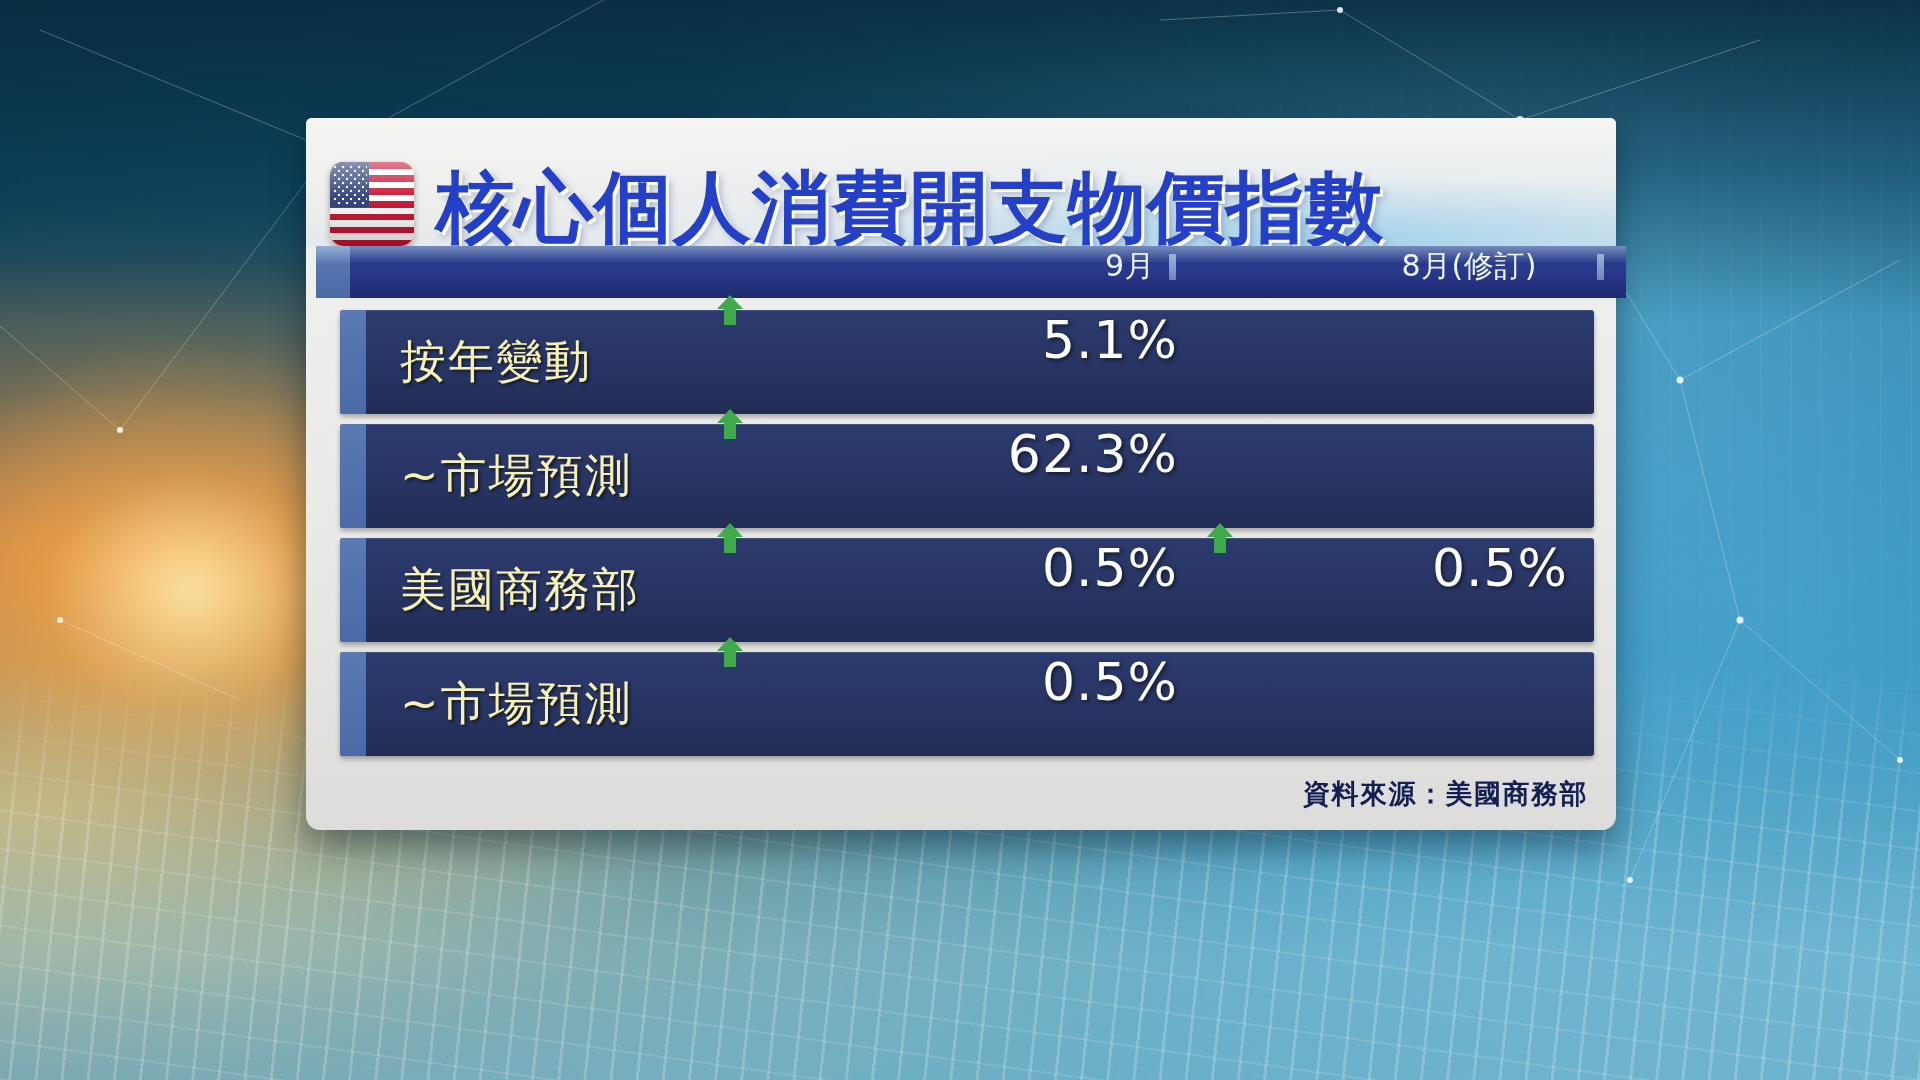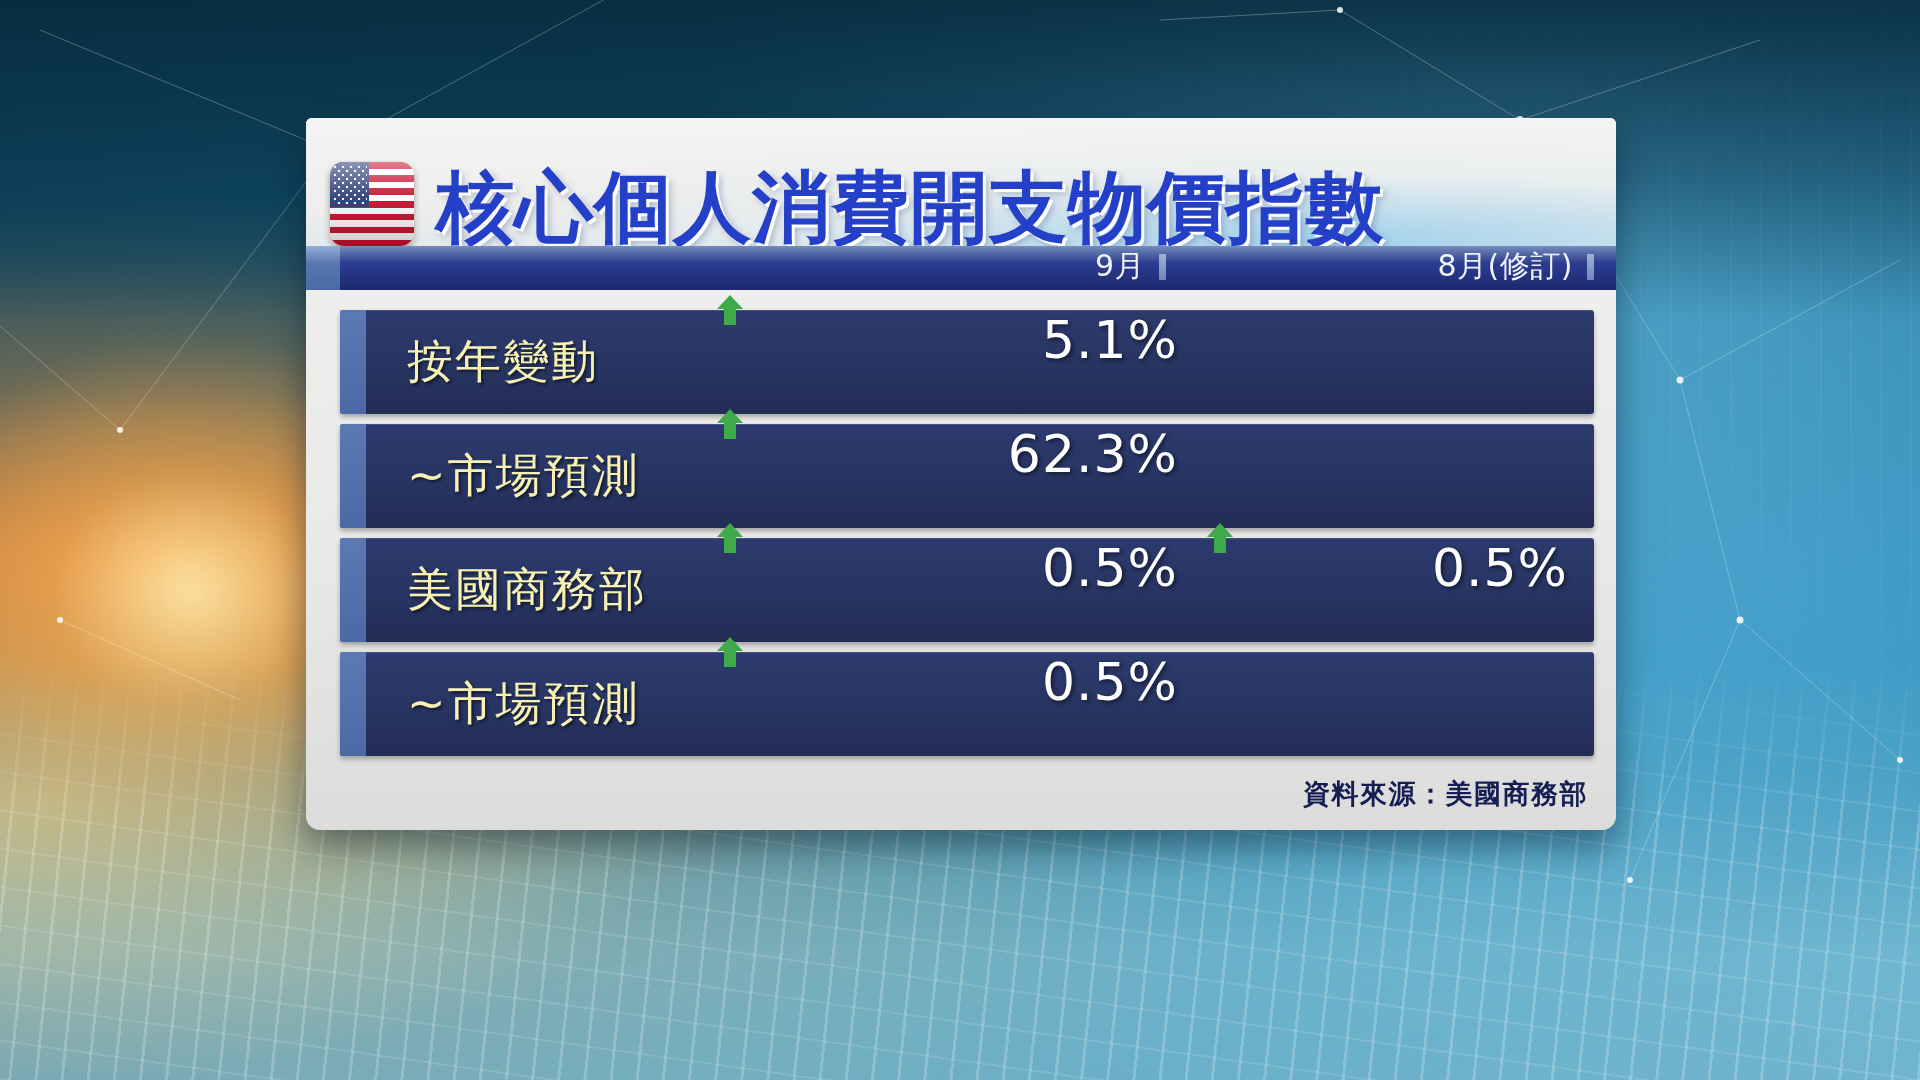--- a/index.html
+++ b/index.html
@@ -89,21 +89,21 @@
 
   #page-title{
     margin-left:22px; font-size:78px; line-height:1; font-weight:700;
     color:#2540c8; letter-spacing:1px; white-space:nowrap;
     font-family:"DejaVu Sans","Liberation Sans",sans-serif;
     text-shadow:3px 3px 0 rgba(255,255,255,.95), 5px 5px 7px rgba(60,80,140,.35);
   }
 
   
   #header-row{
-    position:absolute; left:0; top:128px; width:100%; height:44px;
+    position:absolute; left:10px; top:128px; width:100%; height:52px;
     background:linear-gradient(180deg,#22317f 0%,#2a3a8e 45%,#1d2a6e 100%);
     display:flex; align-items:center; overflow:hidden;
   }
   #header-row::before{
     content:""; position:absolute; left:0; top:0; width:34px; height:100%;
     background:linear-gradient(180deg,#5f7cb5,#4a6aa5);
   }
   #header-row .hdr-gloss{
     position:absolute; left:0; right:0; top:0; height:18px;
     background:linear-gradient(180deg, rgba(185,215,240,.55), rgba(185,215,240,0));
@@ -111,30 +111,30 @@
   .hdr-cell{
     position:absolute; display:flex; align-items:center; justify-content:flex-end;
     color:#eef2fb; font-size:30px; letter-spacing:.5px;
     font-family:"DejaVu Sans","Liberation Sans",sans-serif;
   }
   .hdr-tick{
     display:inline-block; width:7px; height:26px; margin-left:14px;
     background:linear-gradient(180deg,#9fb2d6,#6f86b8); border-radius:1px;
   }
   #hdr-sep1{ right:450px; top:0; }
-  #hdr-sep2{ right:22px;  top:0; }
+  #hdr-sep2{ right:22px;  top:0;gap:46px; }
 
   
   #rows{ position:absolute; left:34px; top:192px; width:1254px; }
   .row{
     position:relative; height:104px; margin-bottom:10px;
     background:linear-gradient(180deg,#2c3a6e 0%,#283563 52%,#222d55 100%);
     border-radius:3px;
     box-shadow:0 3px 5px rgba(0,0,0,.30), 0 1px 0 rgba(255,255,255,.12) inset;
-    display:flex; align-items:center;padding-left:7px;
+    display:flex; align-items:center;
   }
   .row::before{
     content:""; position:absolute; left:0; top:0; width:26px; height:100%;
     background:linear-gradient(180deg,#5b7ab4,#4a69a6);
     border-radius:3px 0 0 3px;
   }
   .row-label{
     margin-left:60px; width:300px; flex:0 0 auto;
     color:#f7f2b4; font-size:46px; letter-spacing:2px; white-space:nowrap;
     font-family:"DejaVu Sans","Liberation Sans",sans-serif;

